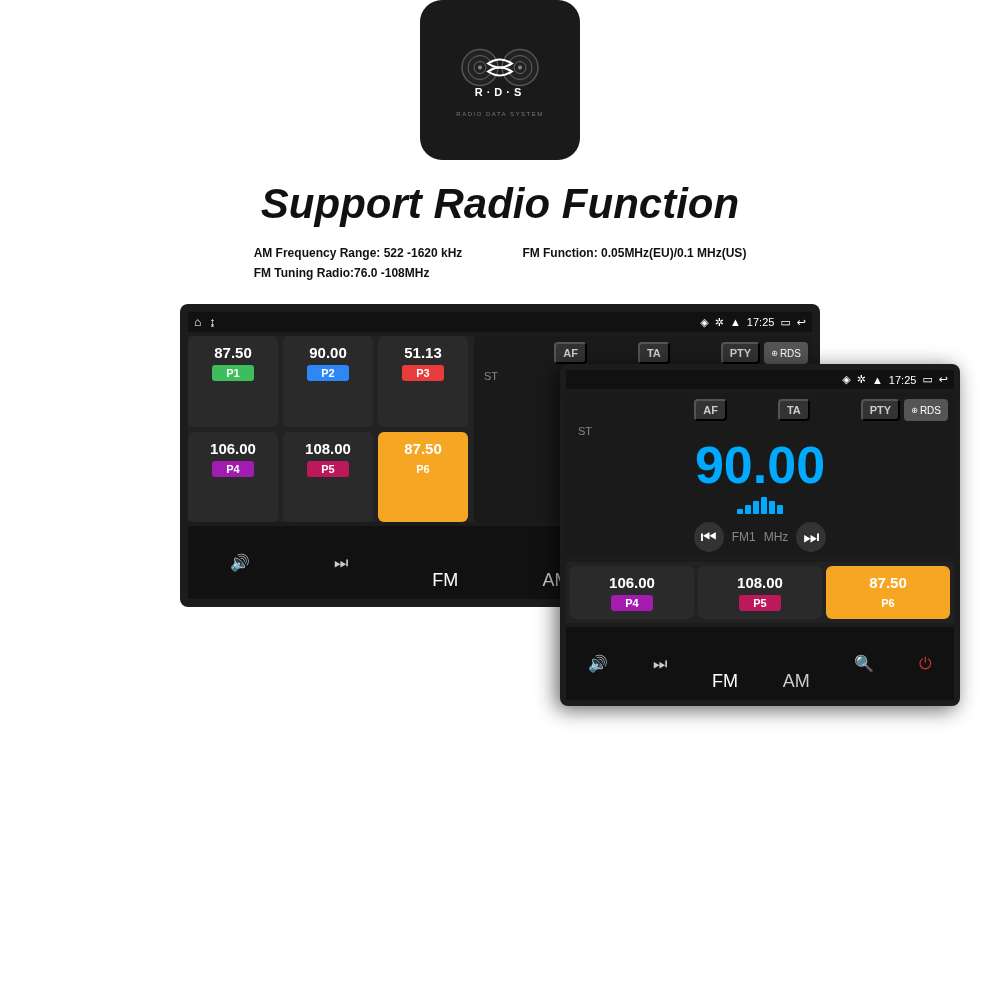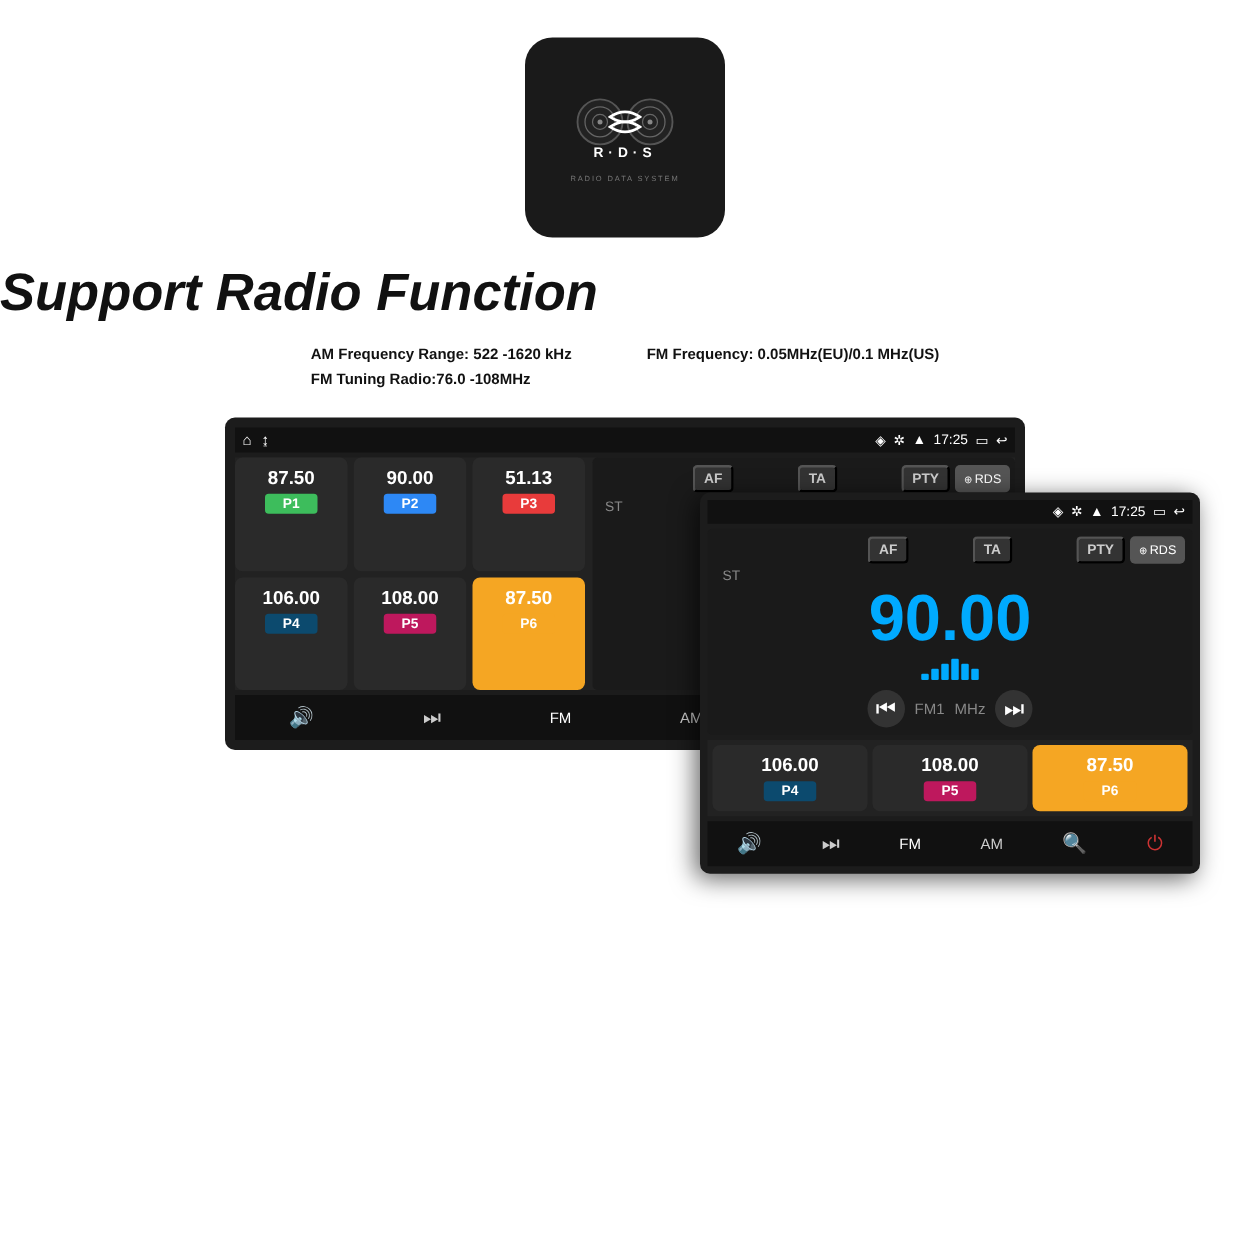--- a/index.html
+++ b/index.html
@@ -9,42 +9,41 @@
       background: #ffffff;
       font-family: Arial, sans-serif;
       overflow: hidden;
       position: relative;
     }
 
     
     .logo-container {
       display: flex;
       justify-content: center;
-      padding-top: 30px;
       margin-bottom: 20px;
     }
     .logo-box {
       width: 160px;
       height: 160px;
       background: #1a1a1a;
       border-radius: 22px;
       display: flex;
       flex-direction: column;
       align-items: center;
       justify-content: center;
     }
     .logo-rds-icon {
       width: 90px;
       height: 60px;
       margin-bottom: 6px;
     }
 
     
     .page-title {
-      text-align: left;
+      text-align: center;
       font-size: 42px;
       font-weight: bold;
       font-style: italic;
       margin-bottom: 18px;
       color: #111;
     }
 
     
     .specs-row {
       display: flex;
@@ -143,21 +142,21 @@
     .preset-label {
       border-radius: 3px;
       padding: 2px 14px;
       font-size: 11px;
       font-weight: bold;
       color: white;
     }
     .p1 { background: #3dbd5c; }
     .p2 { background: #2d88f5; }
     .p3 { background: #e83b3b; }
-    .p4 { background: #0c4a6e; text-align: center; }
+    .p4 { background: #a21caf; text-align: center; }
     .p5 { background: #be185d; }
     .p6 { background: #f5a623; }
     .active-preset { background: #f5a623; }
 
     
     .display-area {
       flex: 1;
       display: flex;
       flex-direction: column;
       align-items: center;
@@ -250,22 +249,23 @@
     .bottom-icon {
       color: #ccc;
       font-size: 16px;
       cursor: pointer;
       display: flex;
       align-items: center;
       justify-content: center;
     }
     .bottom-label {
       color: #ccc;
-      font-size: 12px;
+      font-size: 18px;
       cursor: pointer;
+      margin-top: 36px;
     }
     .bottom-label.active { color: white; }
     .power-icon { color: #cc3333; font-size: 16px; cursor: pointer; }
 
     
     .screen-second {
       width: 400px;
       background: #1c1c1c;
       border-radius: 8px;
       padding: 6px;
@@ -322,21 +322,21 @@
 </div>
 
 <div class="page-title">Support Radio Function</div>
 
 <div class="specs-row">
   <div class="spec-col">
     <div class="spec-item">AM Frequency Range: 522 -1620 kHz</div>
     <div class="spec-item">FM Tuning Radio:76.0 -108MHz</div>
   </div>
   <div class="spec-col">
-    <div class="spec-item">FM Frequency: 0.05MHz(EU)/0.1 MHz(US)</div>
+    <div class="spec-item">FM Function: 0.05MHz(EU)/0.1 MHz(US)</div>
   </div>
 </div>
 
 <div class="screens-container">
 
   <div class="screen-main">
 
     <div class="status-bar">
       <div class="status-bar-left">
         <span class="status-icon">⌂</span>

